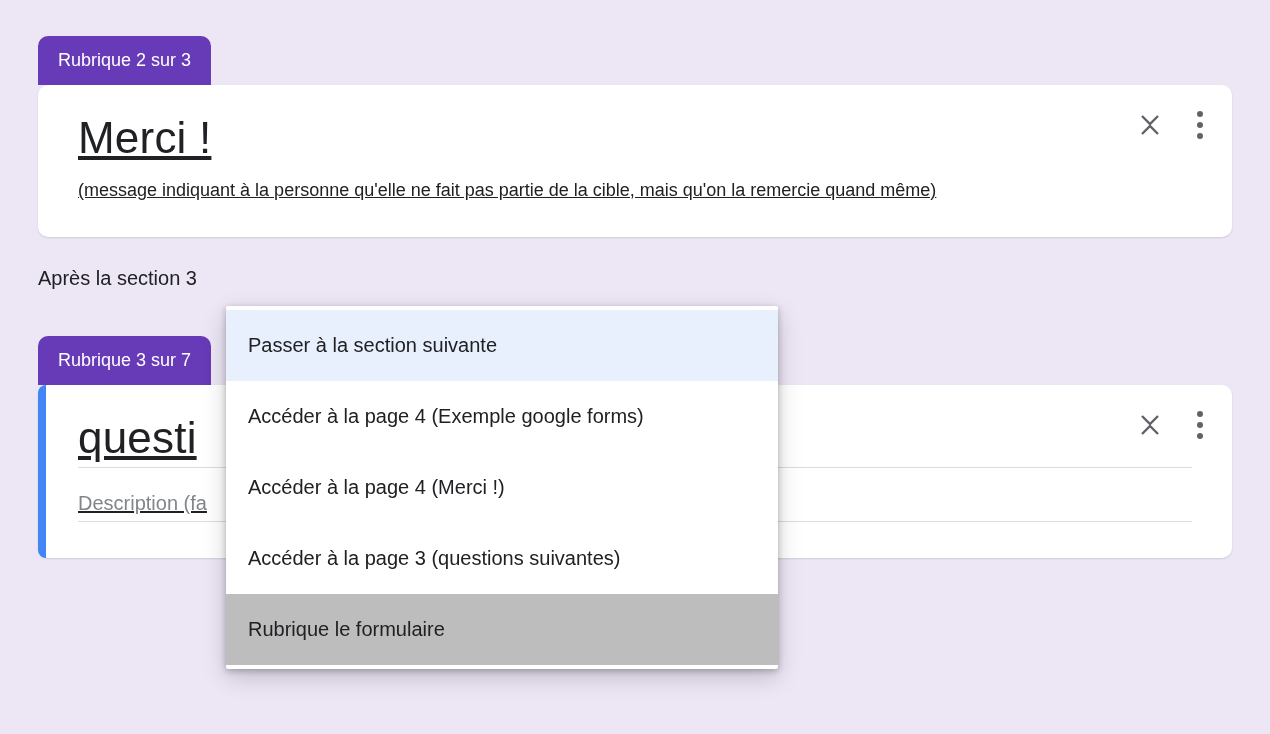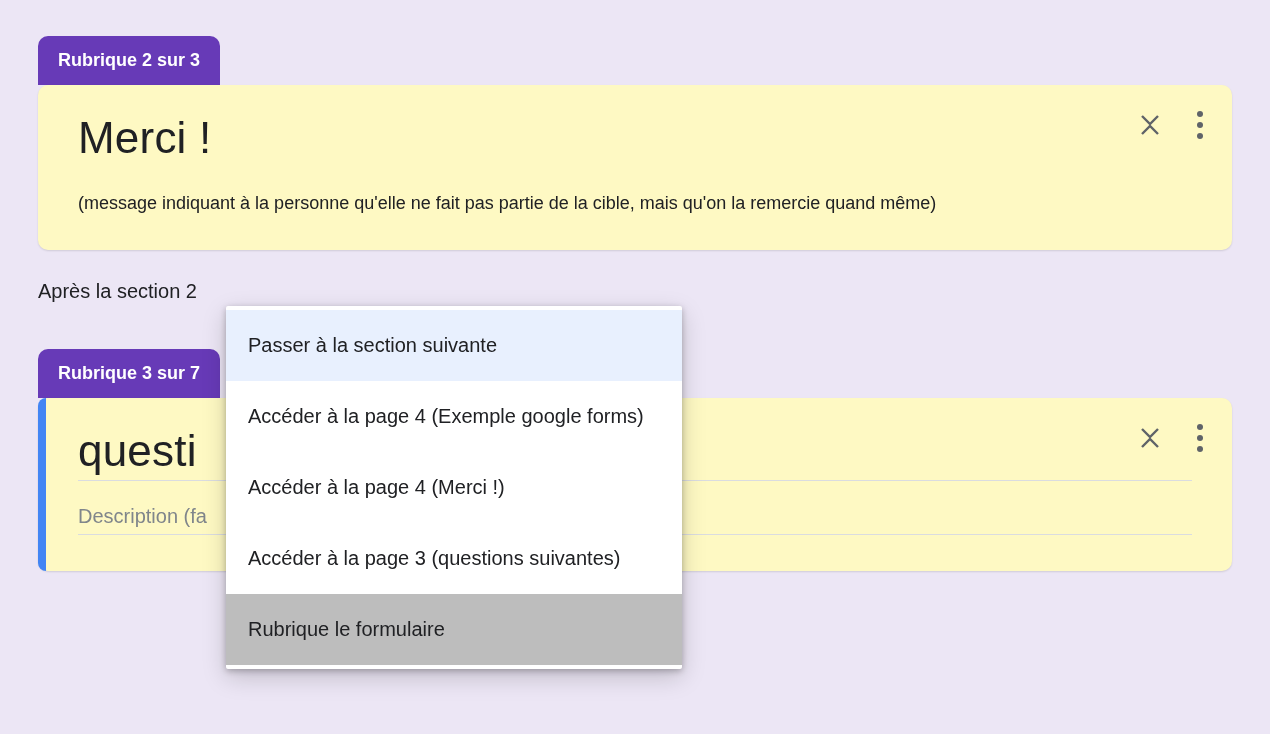--- a/index.html
+++ b/index.html
@@ -18,50 +18,51 @@
     padding: 36px 0 0 0;
   }
 
   .section-tab {
     display: inline-block;
     background: #673ab7;
     color: #fff;
     padding: 14px 20px 14px 20px;
     border-radius: 10px 10px 0 0;
     font-size: 18px;
-    font-weight: 700;
+    font-weight: 400;
     margin-left: 38px;
   }
 
   .card {
-    background: #fef9c3;
+    background: #ffffff;
     border-radius: 10px;
     margin: 0 38px 0 38px;
     padding: 28px 40px 36px 40px;
     position: relative;
     box-shadow: 0 1px 2px rgba(0,0,0,.12);
+    text-decoration: underline;
   }
   .card-selected::before{
     content:"";
     position:absolute;
     left:0; top:0; bottom:0;
     width:8px;
     background:#4285f4;
     border-top-left-radius:10px;
     border-bottom-left-radius:10px;
   }
 
   .card-title {
     font-size: 44px;
     font-weight: 400;
     color: #202124;
     letter-spacing: .2px;
   }
   .card-desc {
-    margin-top: 30px;
+    margin-top: 17px;
     font-size: 18px;
     color: #202124;
   }
 
   .card-actions {
     position: absolute;
     top: 26px;
     right: 28px;
     display: flex;
     align-items: center;
@@ -99,21 +100,21 @@
   }
   .desc-underline {
     height:1px; background:#dadce0; width:100%;
   }
 
   
   .menu {
     position: absolute;
     left: 226px;
     top: 306px;
-    width: 456px;
+    width: 552px;
     background:#fff;
     box-shadow: 0 2px 6px rgba(0,0,0,.25), 0 8px 24px rgba(0,0,0,.18);
     border-radius: 2px;
     z-index: 50;
     padding: 4px 0;
   }
   .menu-item {
     padding: 24px 22px;
     font-size: 20px;
     color:#202124;
@@ -144,21 +145,21 @@
       </div>
       <div class="more-icon">
         <span></span>
           <span></span>
           <span></span>
       </div>
     </div>
   </div>
 
   
-  <div class="after-section-row">Après la section 2</div>
+  <div class="after-section-row">Après la section 3</div>
 
   
   <div class="section-tab">Rubrique 3 sur 7</div>
   <div class="card card-selected">
     <div class="card-title">questi</div>
     <div class="title-underline"></div>
     <div class="desc-placeholder">Description (fa</div>
     <div class="desc-underline"></div>
     <div class="card-actions">
       <div class="collapse-icon">

